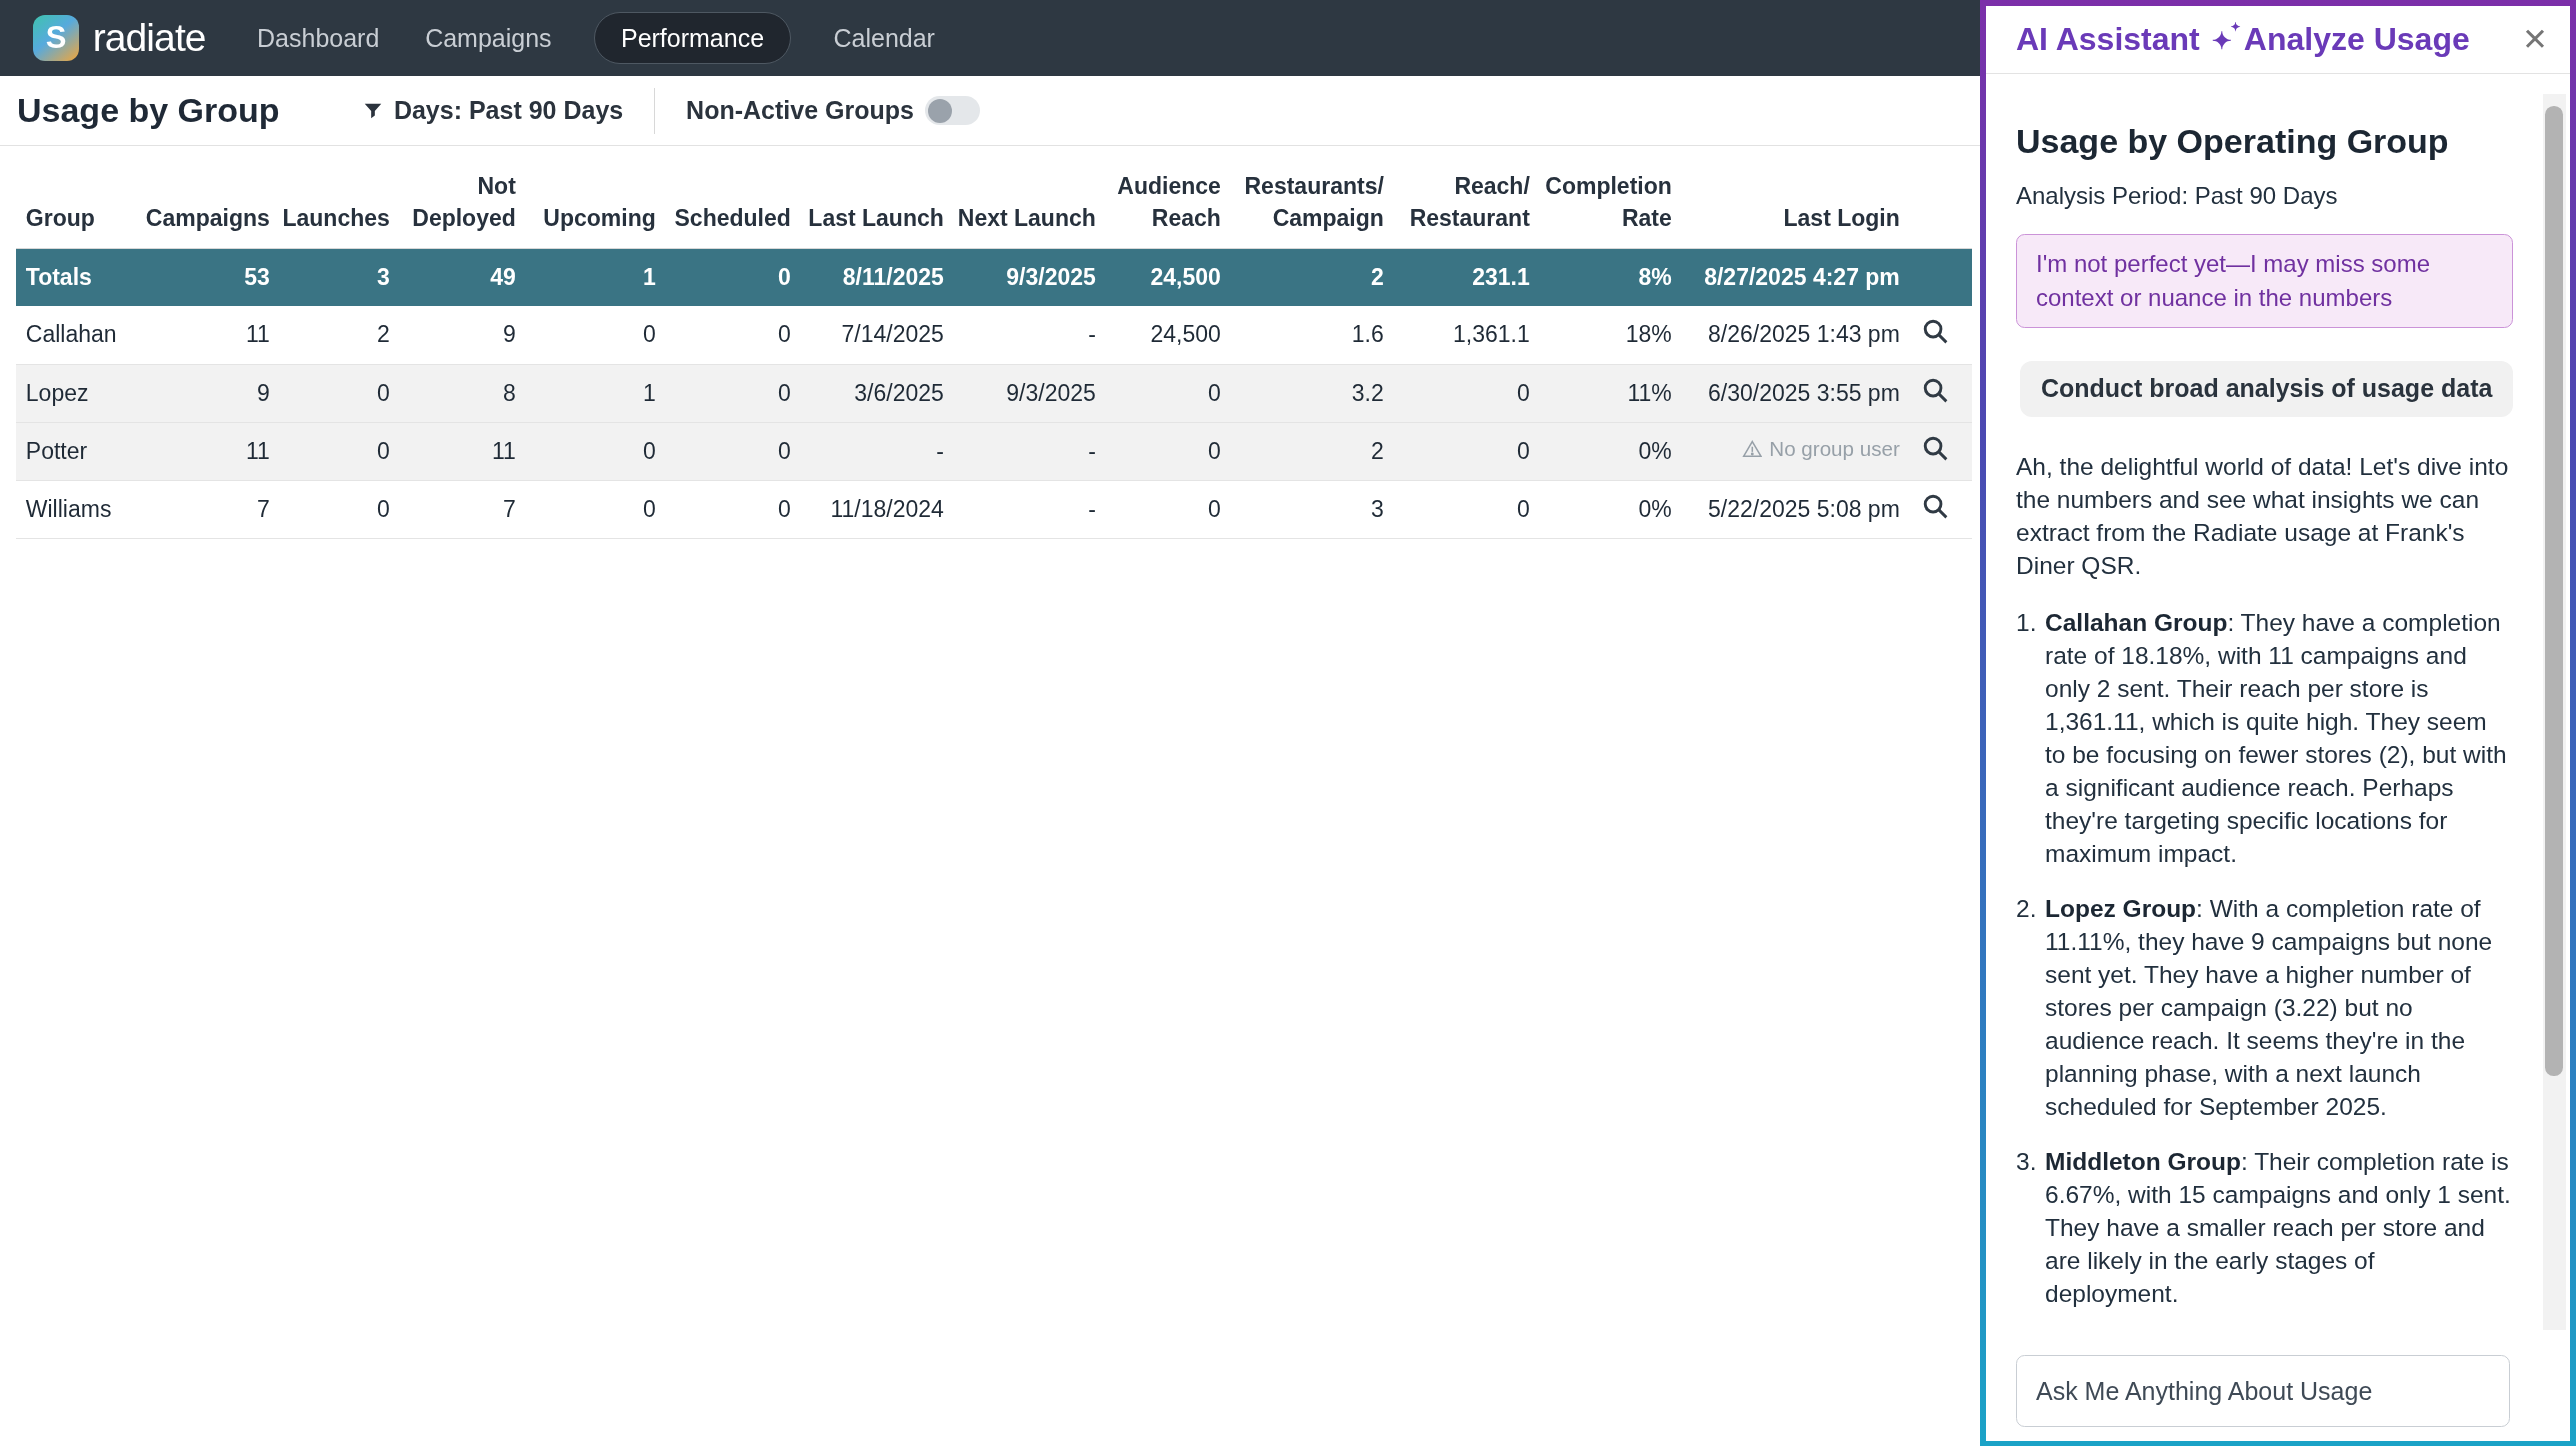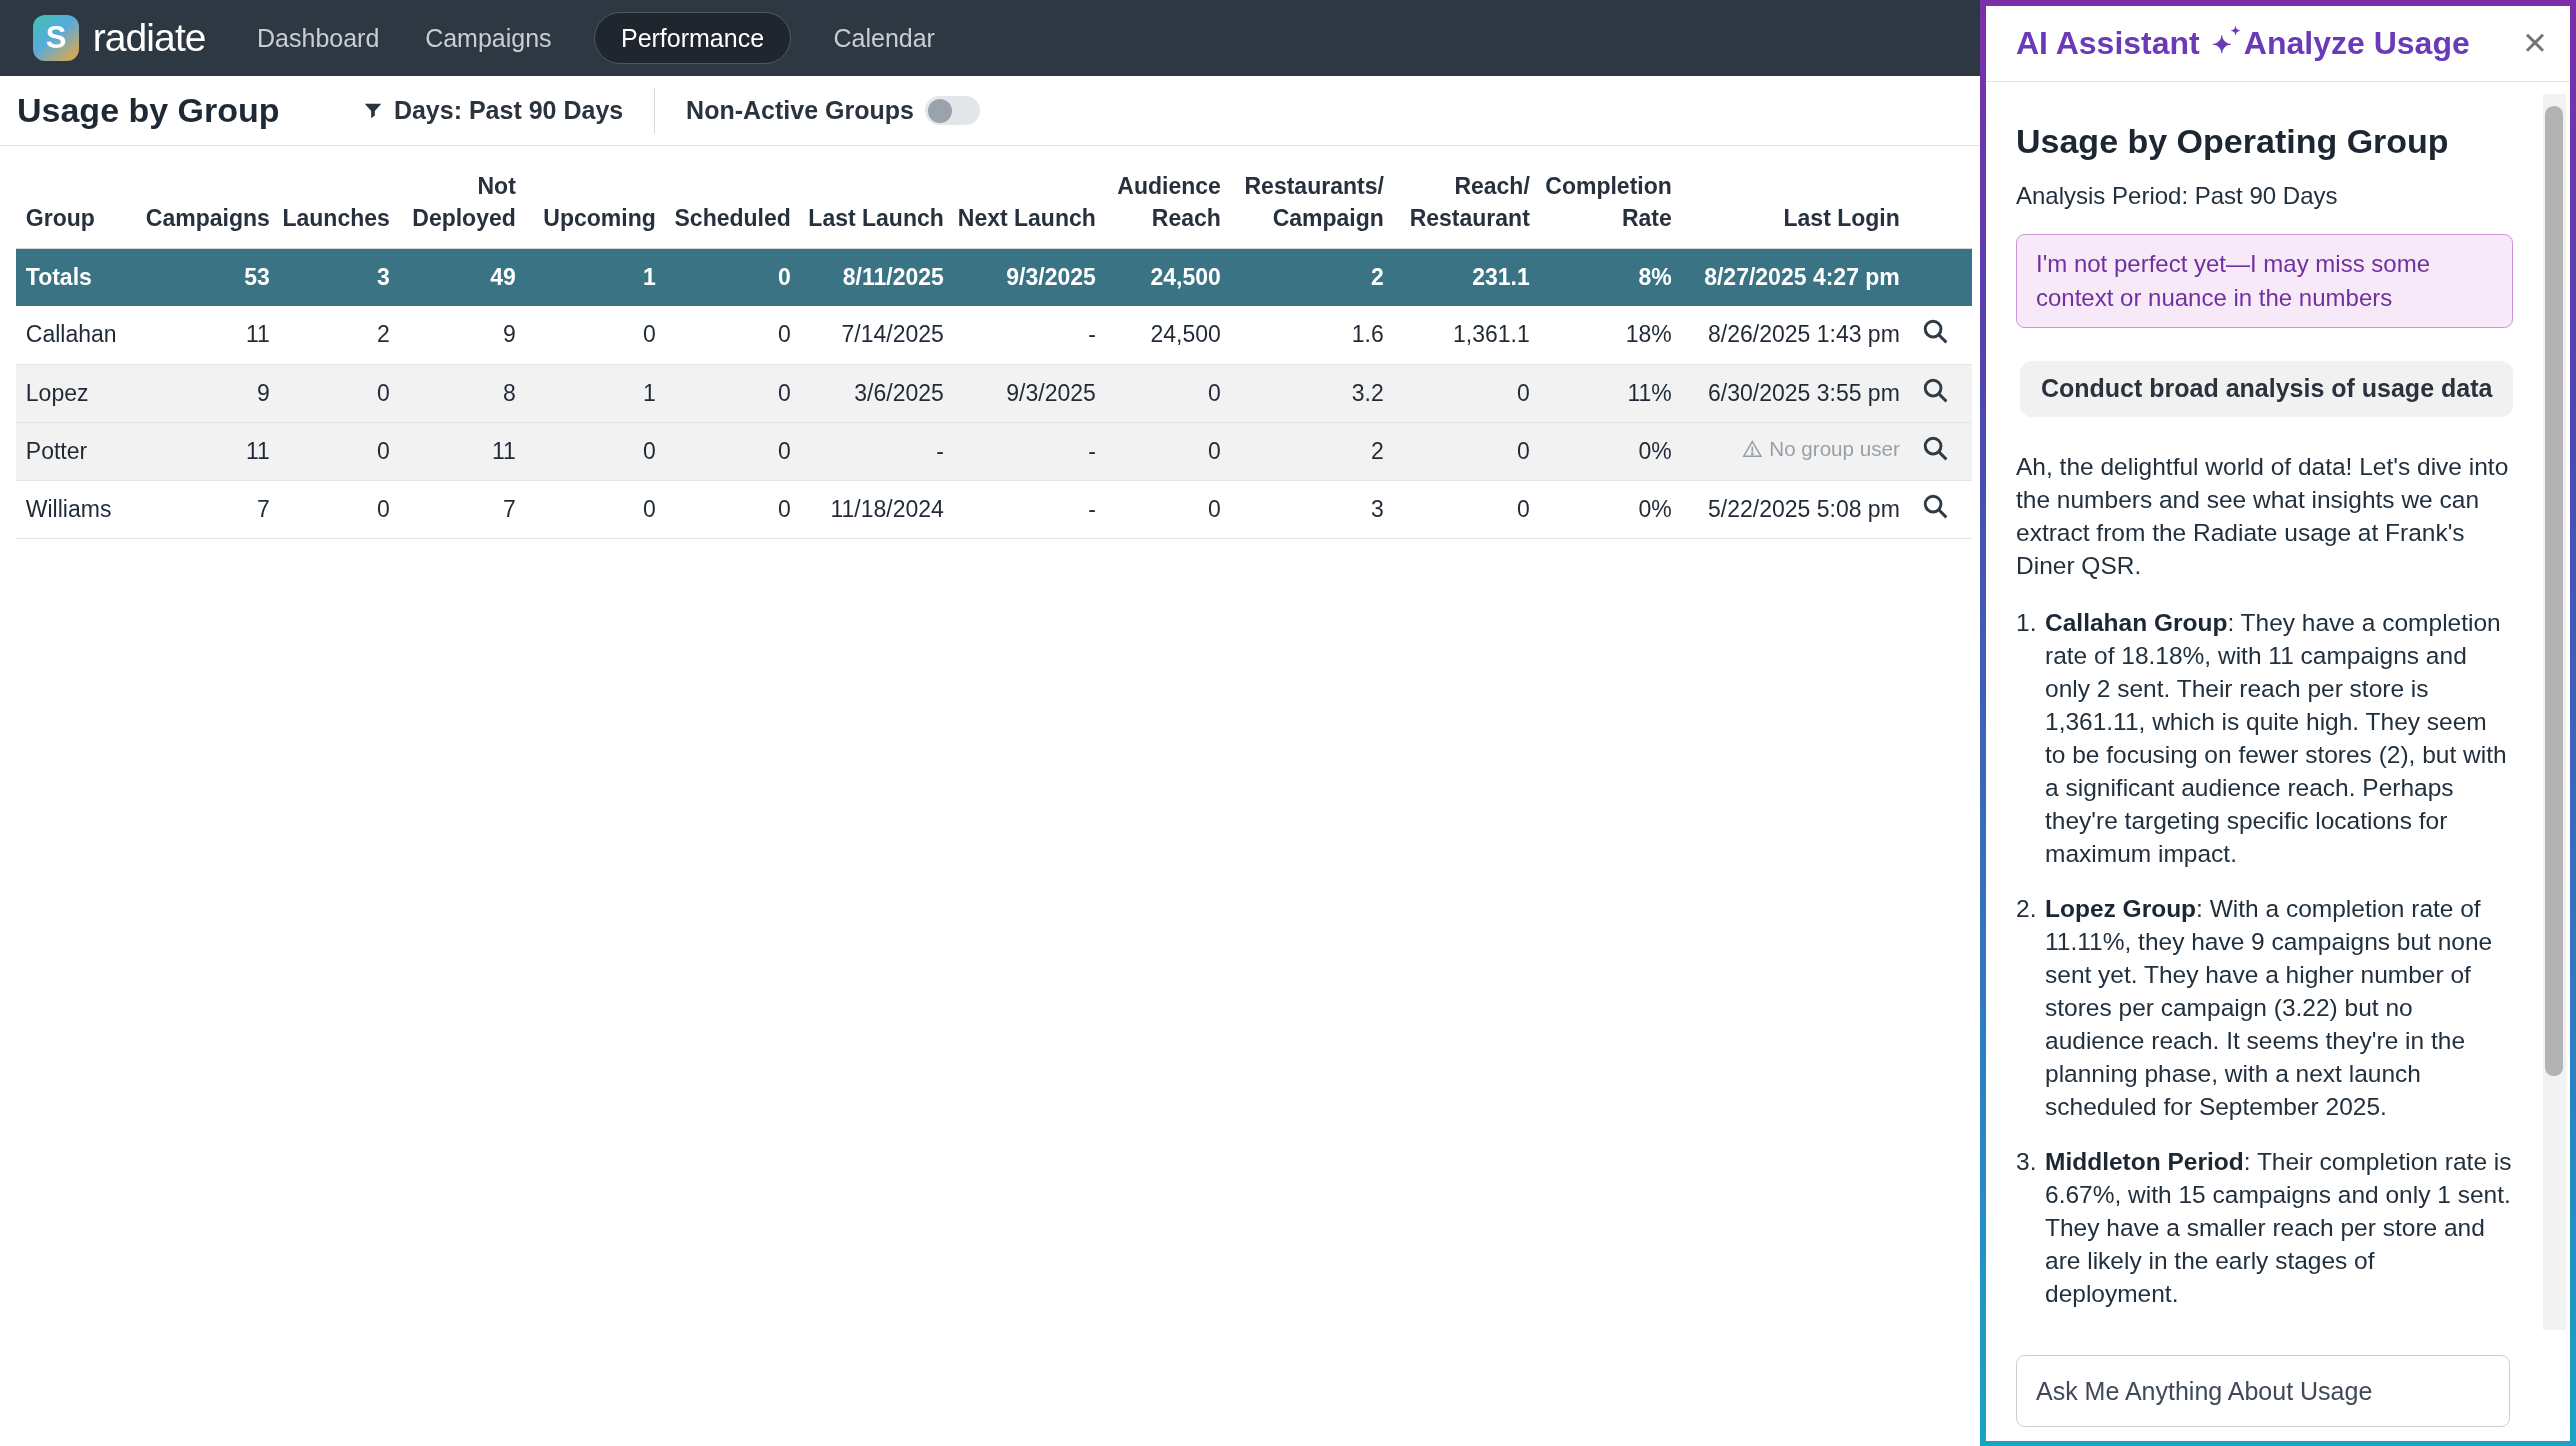--- a/index.html
+++ b/index.html
@@ -49,21 +49,21 @@
   .mag-btn { display:inline-block; cursor:pointer; line-height:0; }
   .warn-login { color:#97a0a8; font-size:20.6px; display:inline-flex; align-items:center; gap:6.9px; }
 
   
   .panel {
     position:absolute; left:1980px; top:0; width:596px; height:1447px; z-index:5;
     background:linear-gradient(180deg,#7c2fa9 0%,#4b49b2 30%,#2f7bc0 70%,#1ba3c7 100%);
     padding:6px;
   }
   .panel-inner { background:#ffffff; width:100%; height:100%; position:relative; overflow:hidden; }
-  .panel-header { height:76px; display:flex; align-items:center; border-bottom:0.9px solid #e3e3e3; padding:0 22px 0 30px; }
+  .panel-header { height:68px; display:flex; align-items:center; border-bottom:0.9px solid #e3e3e3; padding:0 22px 0 30px; }
   .panel-title { font-size:32px; color:#6a3ab8; font-weight:600; display:flex; align-items:center; gap:12px; }
   .sparkle { position:relative; font-size:24px; line-height:1; top:1.7px; }
   .sparkle .s2 { position:absolute; font-size:12px; top:-8.6px; right:-8.6px; }
   .close-btn { margin-left:auto; font-size:31px; color:#757575; cursor:pointer; line-height:1; }
 
   .panel-body { position:absolute; top:87px; bottom:110px; left:30px; right:57px; overflow:hidden;
     font-size:24.5px; line-height:33px; color:#22303e; }
   .ai-heading { font-size:34px; font-weight:600; color:#1c2733; margin-top:27.5px; line-height:41px; }
   .ai-sub { font-size:24px; margin-top:17px; color:#22303e; }
   .notice { margin-top:22px; border:1.7px solid #cb93d8; background:#f7e9f8; color:#7031a0;
@@ -329,21 +329,21 @@
         <li class="ai-item">
           <span class="ai-num">1.</span>
           <span><b>Callahan Group</b><span>: They have a completion rate of 18.18%, with 11 campaigns and only 2 sent. Their reach per store is 1,361.11, which is quite high. They seem to be focusing on fewer stores (2), but with a significant audience reach. Perhaps they're targeting specific locations for maximum impact.</span></span>
         </li>
         <li class="ai-item">
           <span class="ai-num">2.</span>
           <span><b>Lopez Group</b><span>: With a completion rate of 11.11%, they have 9 campaigns but none sent yet. They have a higher number of stores per campaign (3.22) but no audience reach. It seems they're in the planning phase, with a next launch scheduled for September 2025.</span></span>
         </li>
         <li class="ai-item">
           <span class="ai-num">3.</span>
-          <span><b>Middleton Period</b><span>: Their completion rate is 6.67%, with 15 campaigns and only 1 sent. They have a smaller reach per store and are likely in the early stages of deployment.</span></span>
+          <span><b>Middleton Group</b><span>: Their completion rate is 6.67%, with 15 campaigns and only 1 sent. They have a smaller reach per store and are likely in the early stages of deployment.</span></span>
         </li>
         <li class="ai-item">
           <span class="ai-num">4.</span>
           <span><b>Potter Group</b><span>: No campaigns have been sent, and their completion rate is 0%. They might need a little nudge to get started!</span></span>
         </li>
 
       </ol>
     </div>
 
     <div class="sb-track">

